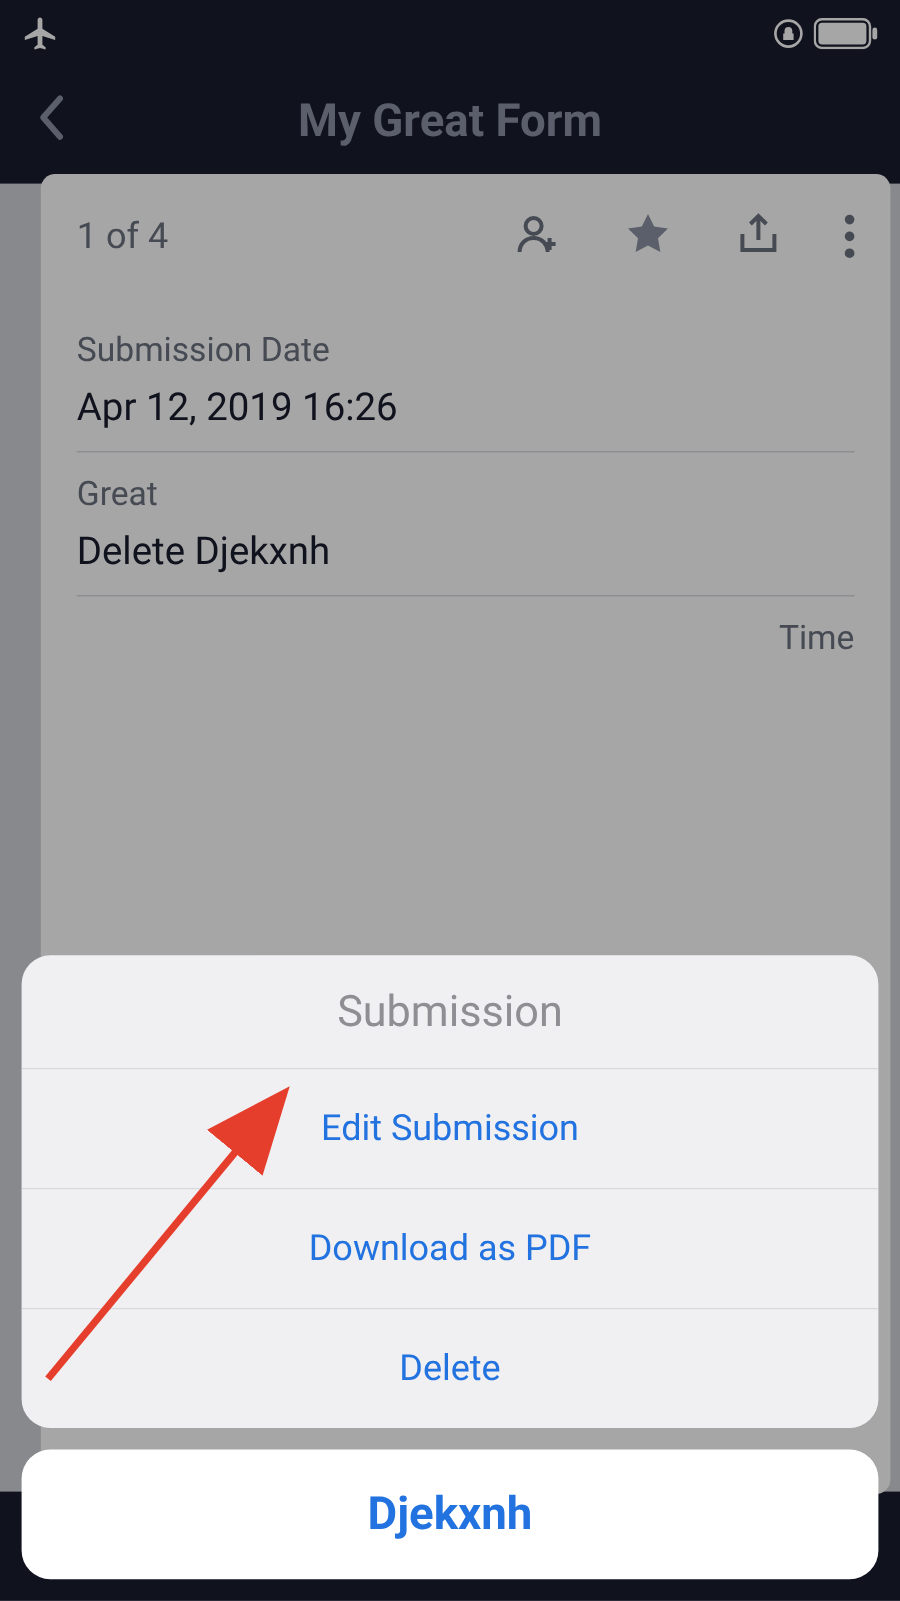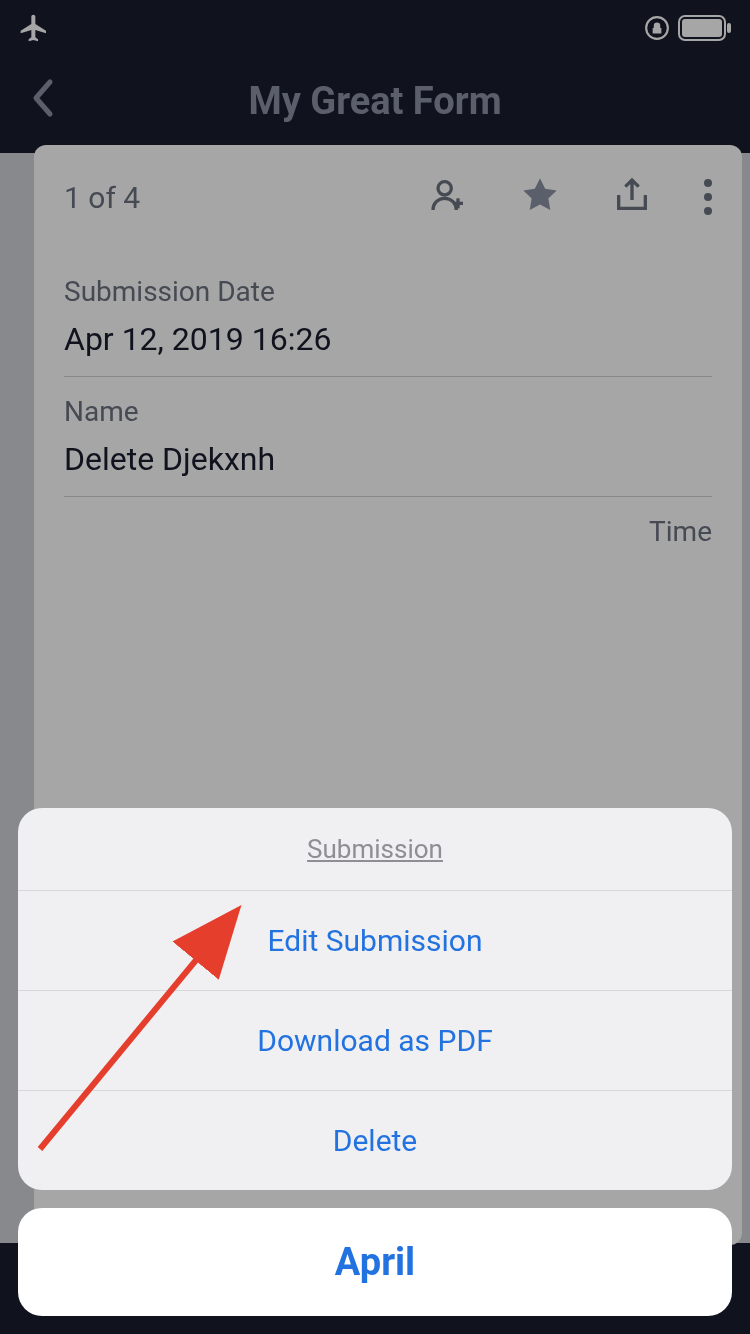--- a/index.html
+++ b/index.html
@@ -150,23 +150,22 @@
     .sheet-group {
       background: #f0f0f2;
       border-radius: 24px;
       overflow: hidden;
       margin-bottom: 18px;
     }
     .sheet-title {
       text-align: center;
       padding: 26px;
       color: #8e8e93;
-      font-size: 26px;
+      font-size: 36px;
       border-bottom: 1px solid #d8d8db;
-      text-decoration: underline;
     }
     .sheet-item {
       text-align: center;
       padding: 32px;
       color: #2272e0;
       font-size: 30px;
       font-weight: 400;
       border-bottom: 1px solid #d8d8db;
     }
     .sheet-item:last-child {
@@ -256,40 +255,40 @@
             <span></span>
         </span>
       </div>
     </div>
 
     <div class="field">
       <div class="field-label">Submission Date</div>
       <div class="field-value">Apr 12, 2019 16:26</div>
     </div>
     <div class="field">
-      <div class="field-label">Name</div>
+      <div class="field-label">Great</div>
       <div class="field-value">Delete Djekxnh</div>
     </div>
     <div class="field">
       <div class="field-label">Time</div>
     </div>
   </div>
 
 </div>
 
 <div class="overlay"></div>
 
 <div class="action-sheet">
   <div class="sheet-group">
     <div class="sheet-title">Submission</div>
     <div class="sheet-item">Edit Submission</div>
     <div class="sheet-item">Download as PDF</div>
     <div class="sheet-item">Delete</div>
   </div>
-  <div class="sheet-cancel">April</div>
+  <div class="sheet-cancel">Djekxnh</div>
 </div>
 
 <svg class="arrow" width="220" height="260" viewBox="0 0 220 260">
   <defs>
     <marker id="arrowhead" markerWidth="12" markerHeight="12" refX="9" refY="5" orient="auto">
       <polygon points="0 0, 12 5, 0 10" fill="#e63e2c"></polygon>
     </marker>
   </defs>
   <line x1="10" y1="250" x2="200" y2="20" stroke="#e63e2c" stroke-width="6" marker-end="url(#arrowhead)"></line>
 </svg>

